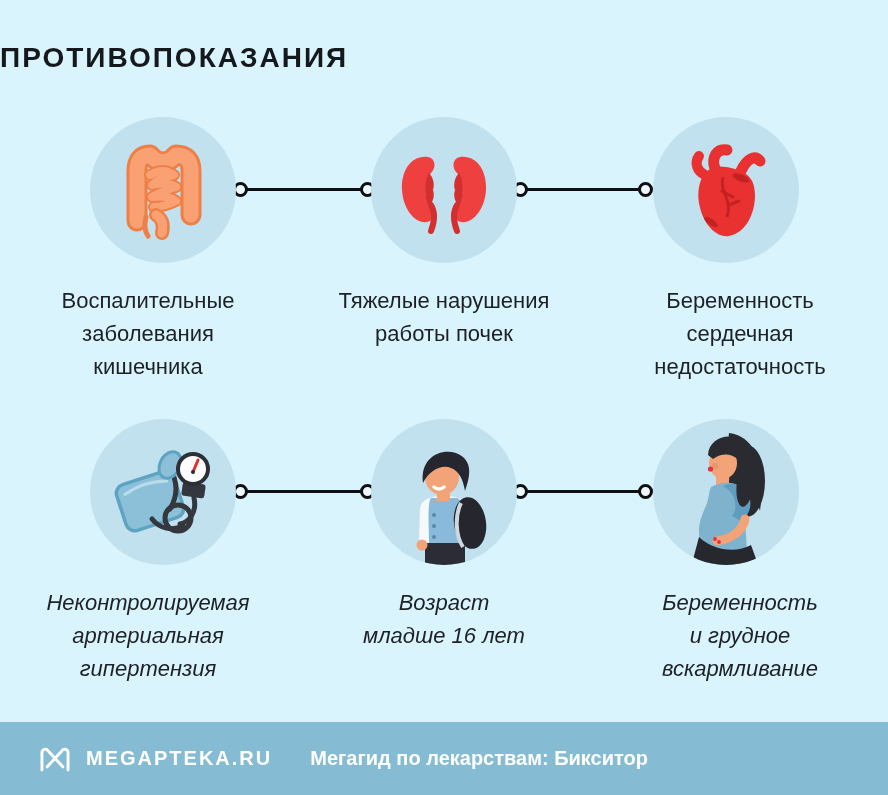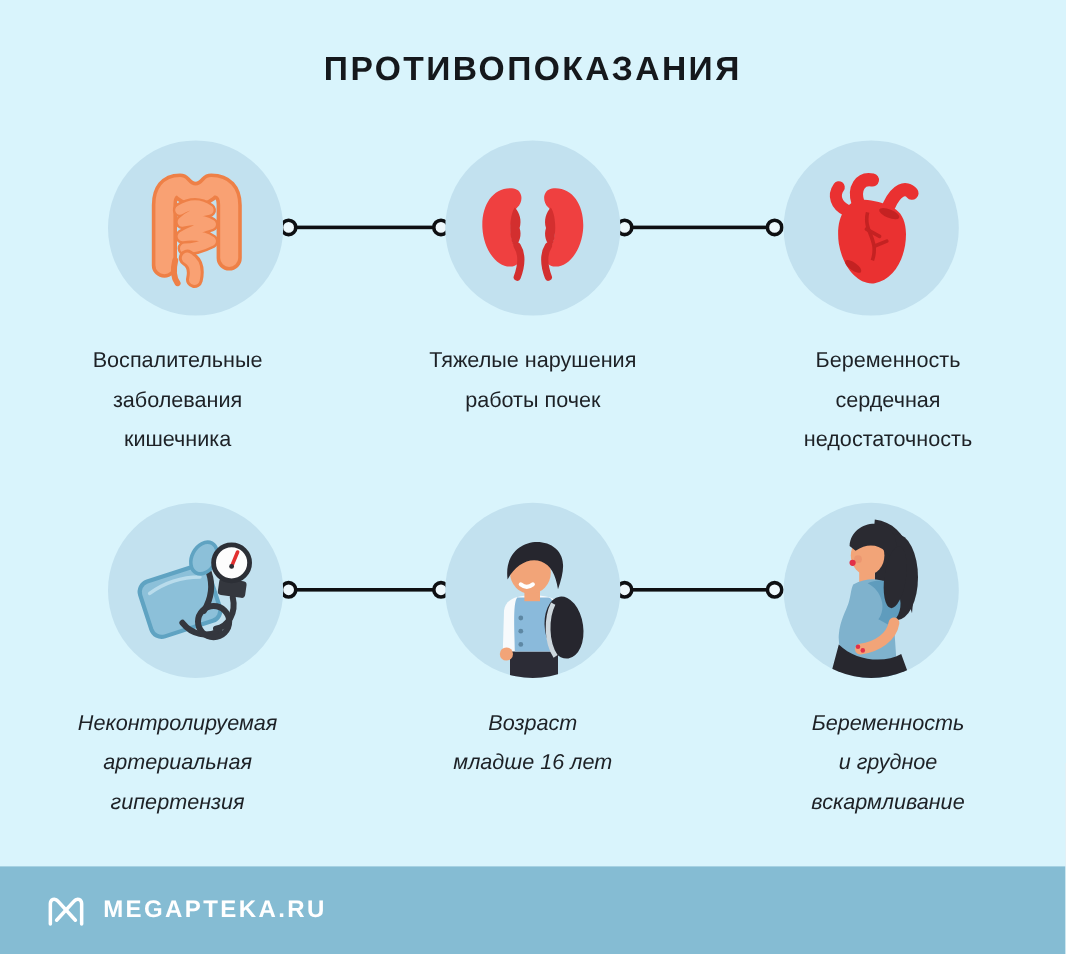--- a/index.html
+++ b/index.html
@@ -2,21 +2,21 @@
 <html><head>
 <meta charset="utf-8">
 <style>
   html,body{margin:0;padding:0;background:#e9eef2;}
   .canvas{
     position:relative;width:888px;height:795px;overflow:hidden;
     background:#d9f4fc;
     font-family:"Liberation Sans","DejaVu Sans",sans-serif;
   }
   .title{
-    position:absolute;top:42px;left:0;width:888px;text-align:center;
+    position:absolute;top:42px;left:0;width:888px;
     font-size:28px;font-weight:800;letter-spacing:2px;color:#15181c;
   }
   .icons-row{position:absolute;left:0;width:888px;height:146px;}
   .row1{top:117px;}
   .row2{top:419px;}
   .bubble{
     position:absolute;top:0;width:146px;height:146px;border-radius:50%;
     background:#c2e1ef;display:flex;align-items:center;justify-content:center;
   }
   .bubble.c1{left:90px;}
@@ -31,21 +31,21 @@
   .ring{
     position:absolute;top:-6px;width:9px;height:9px;border-radius:50%;
     border:3px solid #0e0f12;background:#eef8fc;
   }
   .ring.left{left:-13px;}
   .ring.right{right:-13px;}
   .labels-row{position:absolute;left:0;width:888px;display:flex;}
   .labels-row.r1{top:284px;}
   .labels-row.r2{top:586px;font-style:italic;}
   .label{
-    width:296px;text-align:center;font-size:18px;line-height:33px;
+    width:296px;text-align:center;font-size:22px;line-height:33px;
     font-weight:500;color:#1d2126;white-space:pre-line;
   }
   .footer{
     position:absolute;left:0;top:722px;width:888px;height:73px;
     background:#85bcd3;display:flex;align-items:center;color:#ffffff;
   }
   .footer .logo{margin-left:38px;display:flex;align-items:center;}
   .footer .brand{
     margin-left:14px;font-size:20px;font-weight:800;letter-spacing:2px;
   }
@@ -215,15 +215,16 @@
   </div>
 
   <div class="footer">
     <span class="logo">
       <svg width="34" height="30" viewBox="0 0 52 46">
         <path d="M6,40 L6,14 C6,8 12,6 16,11 L38,35" fill="none" stroke="#ffffff" stroke-width="4.5" stroke-linecap="round"></path>
         <path d="M46,40 L46,14 C46,8 40,6 36,11 L14,35" fill="none" stroke="#ffffff" stroke-width="4.5" stroke-linecap="round"></path>
       </svg>
     </span>
     <span class="brand">MEGAPTEKA.RU</span>
+    <span class="tagline">Мегагид по лекарствам: Бикситор</span>
   </div>
 
 </div>
 
 </body></html>

